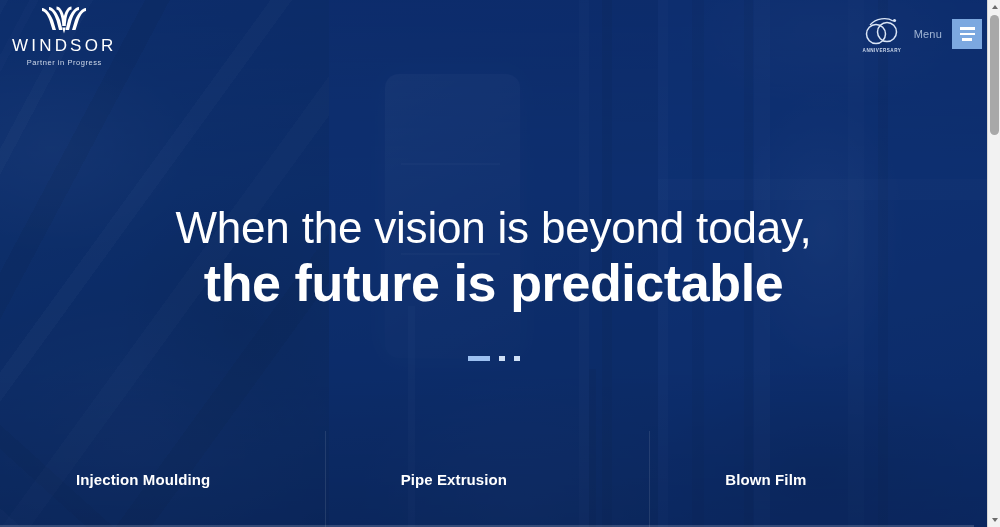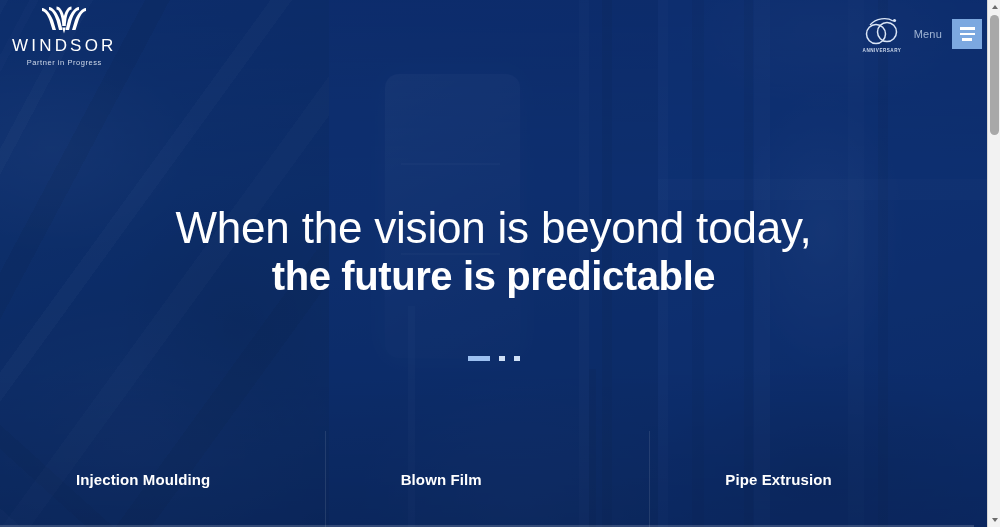--- a/index.html
+++ b/index.html
@@ -154,21 +154,21 @@
   
   .hero-copy {
     position:absolute; left:0; right:0; top:205px;
     text-align:center; z-index:5; padding:0 40px;
   }
   .headline-1 {
     color:#fff; font-size:44px; font-weight:300;
     line-height:1.06; letter-spacing:-.2px;
   }
   .headline-2 {
-    color:#fff; font-size:40px; font-weight:700;
+    color:#fff; font-size:52px; font-weight:700;
     line-height:1.12; letter-spacing:-.4px; margin-top:2px;
   }
 
   
   .carousel-dots {
     position:absolute; left:0; right:0; top:356px;
     display:flex; justify-content:center; align-items:center;
     gap:9px; z-index:5;
   }
   .dot { height:5px; background:#9cc0f0; cursor:pointer; border:0; padding:0; }
@@ -298,24 +298,24 @@
       <button class="dot is-active"></button>
       <button class="dot is-idle"></button>
       <button class="dot is-idle"></button>
     </div>
 
     <div class="category-strip">
       <div class="category">
         <span class="category-label">Injection Moulding</span>
       </div>
       <div class="category">
+        <span class="category-label">Pipe Extrusion</span>
+      </div>
+      <div class="category">
         <span class="category-label">Blown Film</span>
-      </div>
-      <div class="category">
-        <span class="category-label">Pipe Extrusion</span>
       </div>
     </div>
 
     <div class="strip-baseline"></div>
 
   </section>
 
   <div class="scrollbar">
     <div class="sb-arrow up">
         <i></i>

